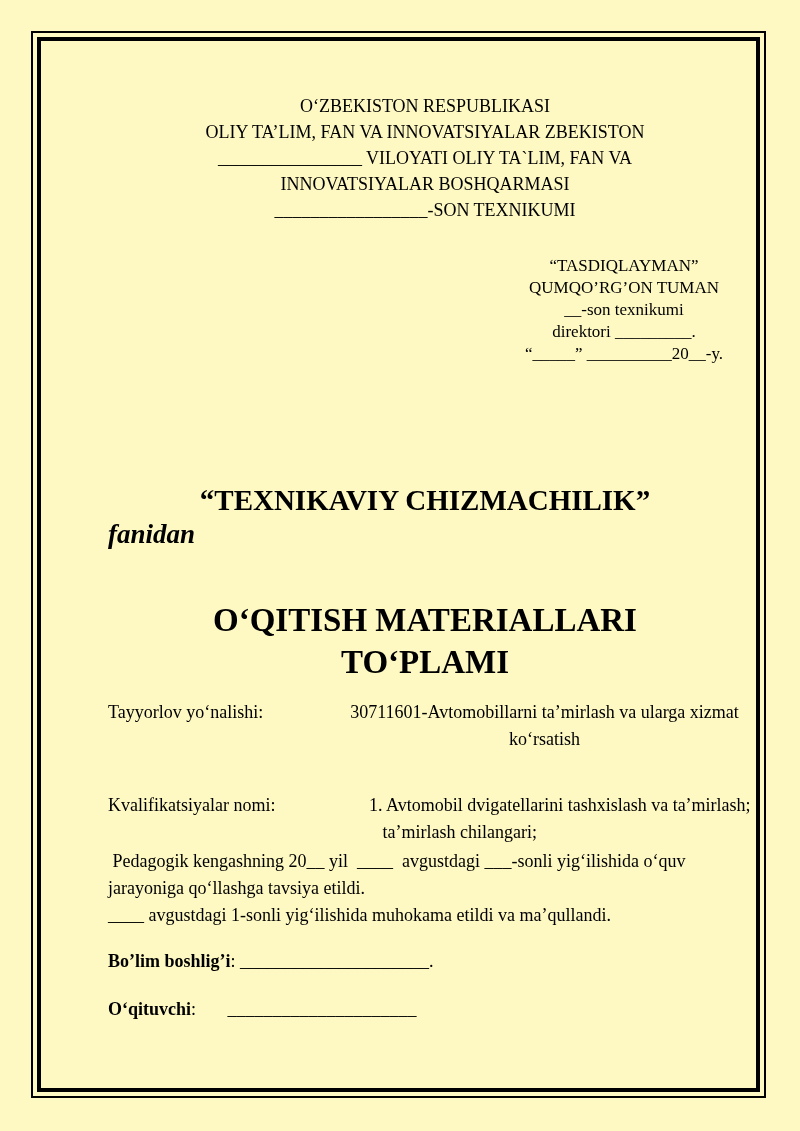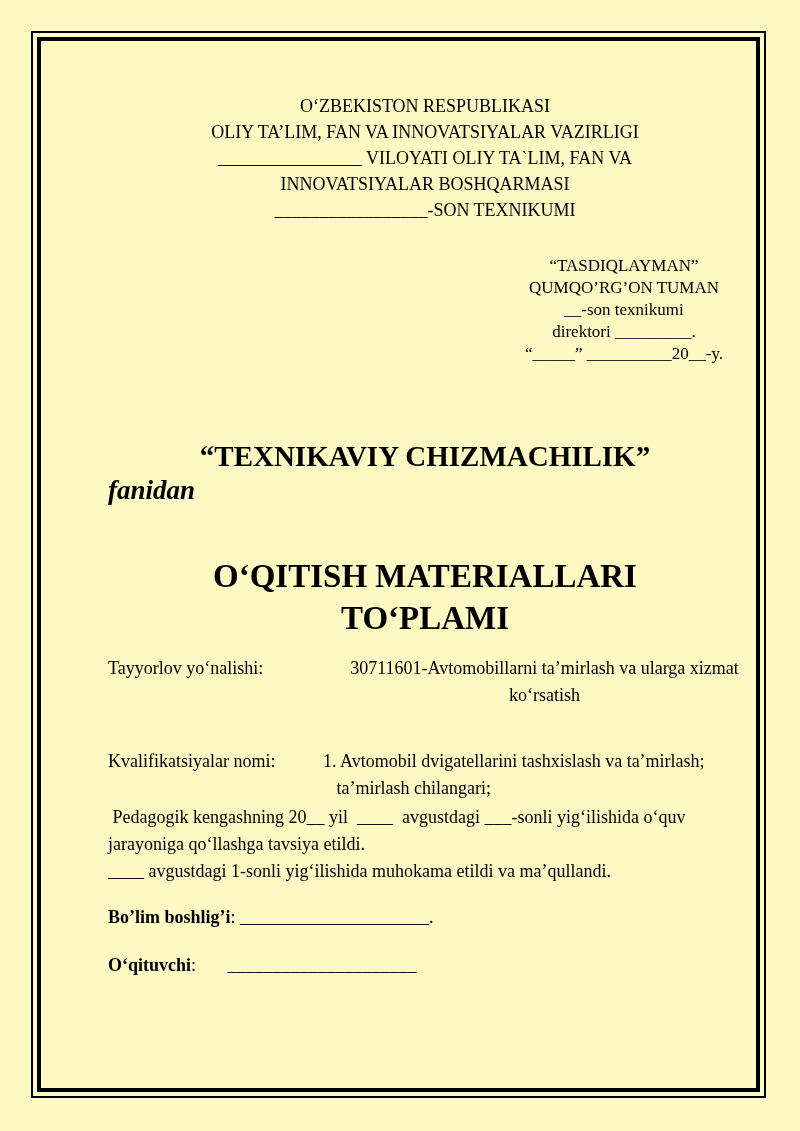--- a/index.html
+++ b/index.html
@@ -35,21 +35,21 @@
     line-height: 26px;
   }
   .approval {
     width: 244px;
     margin: 32px -4px 0 auto;
     text-align: center;
     font-size: 17px;
     line-height: 22px;
   }
   .subject-title {
-    margin-top: 75px;
+    margin-top: 119px;
     text-align: center;
     font-weight: bold;
     font-size: 29px;
     line-height: 33px;
   }
   .subject-subtitle {
     font-weight: bold;
     font-style: italic;
     font-size: 27px;
     line-height: 34px;
@@ -60,21 +60,21 @@
     font-weight: bold;
     font-size: 33px;
     line-height: 42px;
   }
   .field-row {
     display: flex;
     font-size: 18px;
     line-height: 27px;
   }
   .field-row.direction { margin-top: 16px; gap: 20px; }
-  .field-row.qualifications { margin-top: 39px; }
+  .field-row.qualifications { margin-top: 39px; gap: 46px; }
   .field-label { flex: none; width: 209px; }
   .field-value { flex: none; width: 415px; }
   .field-value.centered { text-align: center; }
   .field-value.list { text-align: left; padding-left: 6px; }
 
   .para-block {
     margin-top: 2px;
     font-size: 18px;
     line-height: 27px;
   }
@@ -92,21 +92,21 @@
 
 <div class="page">
   <div class="frame-outer">
     <div class="frame-inner"></div>
   </div>
 
   <div class="content">
 
     <div class="doc-header">
       <div class="line">O‘ZBEKISTON RESPUBLIKASI</div>
-      <div class="line">OLIY TA’LIM, FAN VA INNOVATSIYALAR VAZIRLIGI</div>
+      <div class="line">OLIY TA’LIM, FAN VA INNOVATSIYALAR ZBEKISTON</div>
       <div class="line">________________ VILOYATI OLIY TA`LIM, FAN VA</div>
       <div class="line">INNOVATSIYALAR BOSHQARMASI</div>
       <div class="line">_________________-SON TEXNIKUMI</div>
     </div>
 
     <div class="approval">
       <div class="line">“TASDIQLAYMAN”</div>
       <div class="line">QUMQO’RG’ON TUMAN</div>
       <div class="line">__-son texnikumi</div>
       <div class="line">direktori _________.</div>

